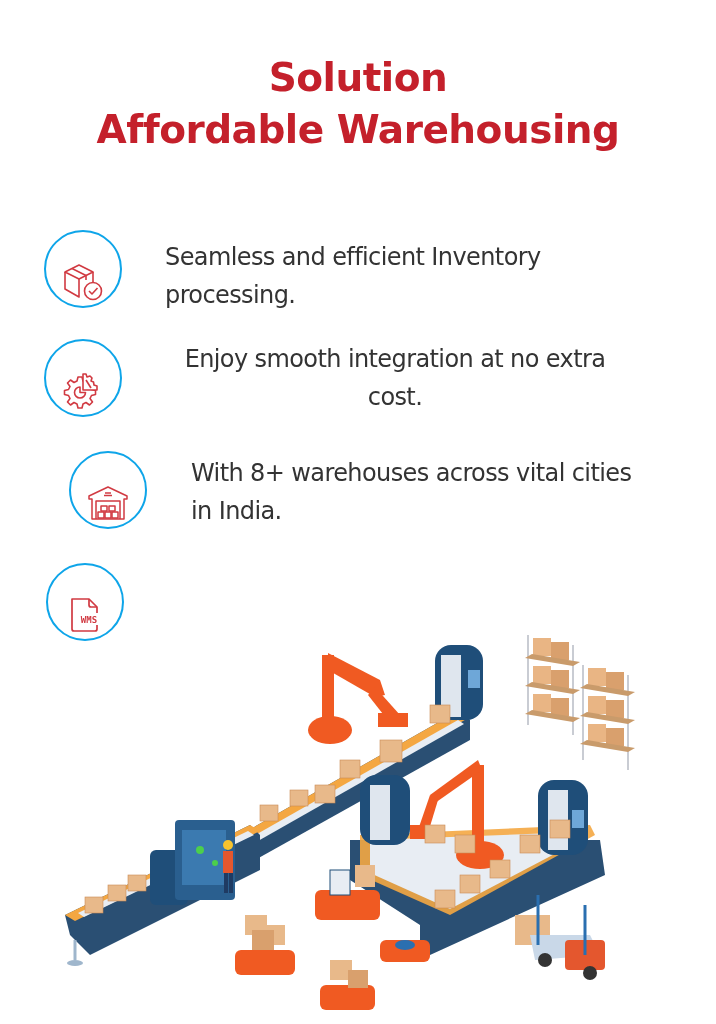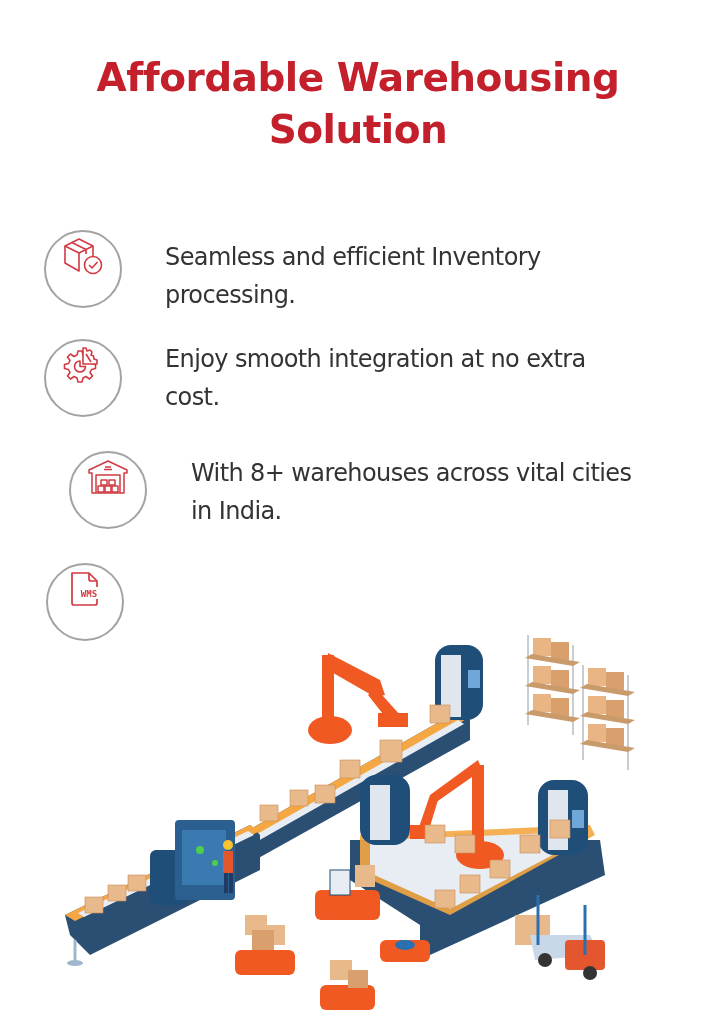--- a/index.html
+++ b/index.html
@@ -4,36 +4,36 @@
 <style>
   html, body { margin: 0; padding: 0; background: #ffffff; }
   body { width: 716px; height: 1024px; position: relative; overflow: hidden; font-family: "Liberation Sans", sans-serif; }
   .title {
     position: absolute; left: 0; top: 52px; width: 716px; text-align: center;
     color: #c4202b; font-weight: bold; font-size: 39px; line-height: 52px; letter-spacing: -0.5px;
     font-family: "DejaVu Sans", sans-serif;
   }
   .feature { position: absolute; left: 0; width: 716px; height: 100px; }
   .icon-circle {
-    position: absolute; width: 78px; height: 78px; border: 2px solid #a3a3a3; border-radius: 50%;
-    box-sizing: border-box; display: flex; align-items: flex-start; justify-content: center;
+    position: absolute; width: 78px; height: 78px; border: 2px solid #0ea5e9; border-radius: 50%;
+    box-sizing: border-box; display: flex; align-items: flex-end; justify-content: center;
   }
   .icon-circle svg { width: 48px; height: 48px; }
   .feature-text {
     position: absolute; color: #333333; font-size: 24px; line-height: 38px; width: 460px;
     font-family: "DejaVu Sans", sans-serif; letter-spacing: -0.6px;
   }
   .illustration { position: absolute; left: 60px; top: 625px; width: 600px; height: 395px; }
 </style>
 </head>
 <body>
 
 <div class="title">
+  <div>Solution</div>
   <div>Affordable Warehousing</div>
-  <div>Solution</div>
 </div>
 
 <div class="feature" style="top:228px;">
   <div class="icon-circle" style="left:44px; top:2px;">
     <svg viewBox="0 0 48 48" fill="none" stroke="#d13a42" stroke-width="1.6" stroke-linejoin="round">
       <path d="M6 14 L20 7 L34 14 L20 21 Z"></path>
       <path d="M6 14 L6 31 L20 39 L20 21"></path>
       <path d="M34 14 L34 24"></path>
       <path d="M13 10.5 L27 17.5 L27 22"></path>
       <circle cx="34" cy="33" r="8.5" fill="#fff"></circle>
@@ -45,21 +45,21 @@
 
 <div class="feature" style="top:338px;">
   <div class="icon-circle" style="left:44px; top:1px;">
     <svg viewBox="0 0 48 48" fill="none" stroke="#d13a42" stroke-width="1.6" stroke-linejoin="round">
       <path d="M19 10 L23 10 L24 14 L27 15.5 L30.5 13 L33.5 16 L31 19.5 L32.5 22.5 L36.5 23.5 L36.5 27.5 L32.5 28.5 L31 31.5 L33.5 35 L30.5 38 L27 35.5 L24 37 L23 41 L19 41 L18 37 L15 35.5 L11.5 38 L8.5 35 L11 31.5 L9.5 28.5 L5.5 27.5 L5.5 23.5 L9.5 22.5 L11 19.5 L8.5 16 L11.5 13 L15 15.5 L18 14 Z"></path>
       <path d="M21 20 A5.5 5.5 0 1 0 26.5 25.5 L21 25.5 Z"></path>
       <path d="M24 7 L27 7 L28 10 L31 9 L33 11 L32 14 L34.5 15 L35 18 L38 19 L38 23 L24 23 Z" fill="#fff"></path>
       <path d="M27 13 L32 21"></path>
     </svg>
   </div>
-  <div class="feature-text" style="left:165px; top:2px;">Enjoy smooth integration at no extra cost.</div>
+  <div class="feature-text" style="left:165px; top:2px;text-align:center;">Enjoy smooth integration at no extra cost.</div>
 </div>
 
 <div class="feature" style="top:450px;margin-left:23px;">
   <div class="icon-circle" style="left:46px; top:1px;">
     <svg viewBox="0 0 48 48" fill="none" stroke="#d13a42" stroke-width="1.5" stroke-linejoin="round">
       <path d="M5 17 L24 8 L43 17 L43 20 L40 20 L40 40 L8 40 L8 20 L5 20 Z"></path>
       <path d="M21 14 L27 14"></path>
       <path d="M20 16.5 L28 16.5"></path>
       <path d="M12 40 L12 22 L36 22 L36 40"></path>
       <rect x="17" y="27" width="6" height="5"></rect>

